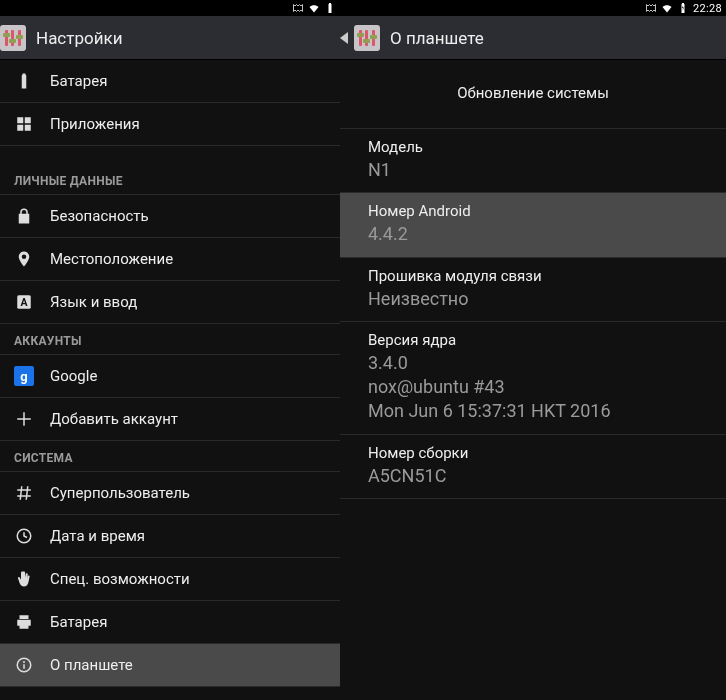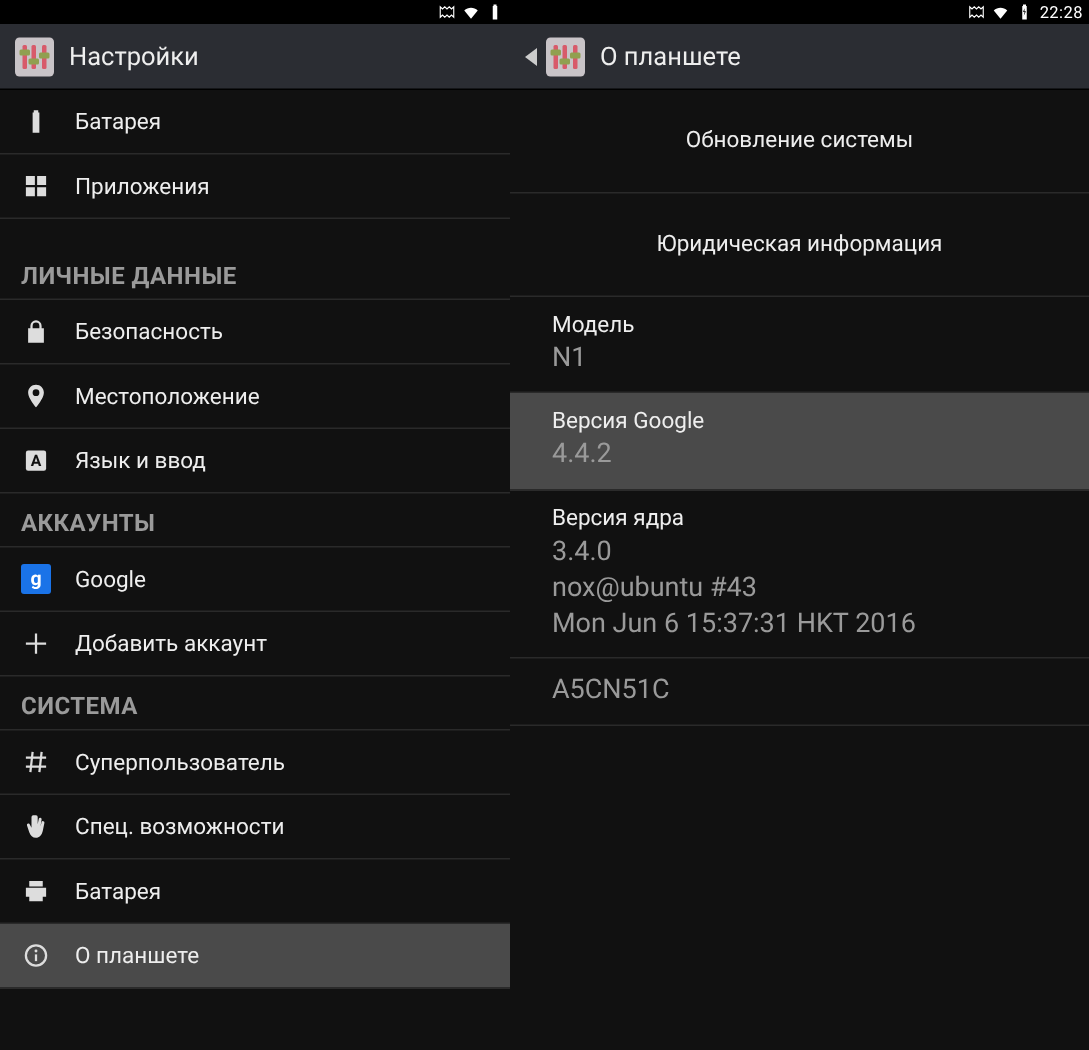--- a/index.html
+++ b/index.html
@@ -34,21 +34,21 @@
   color: #fff;
 }
 .status-bar svg { width: 12px; height: 12px; fill: #fff; }
 .status-time { font-size: 11px; letter-spacing: 0.3px; }
 
 .header {
   height: 44px;
   background: #2b2d33;
   display: flex;
   align-items: center;
-  padding: 0 10px;
+  padding: 0 0;
   gap: 10px;
   border-bottom: 1px solid #000;
 }
 .header-icon {
   width: 26px; height: 26px;
   background: #c9c4c8;
   border-radius: 3px;
   display: flex;
   align-items: center;
   justify-content: center;
@@ -67,21 +67,21 @@
 }
 
 .content {
   flex: 1;
   background: #111;
   overflow: hidden;
 }
 
 .section-hdr {
   padding: 10px 14px 6px;
-  font-size: 16px;
+  font-size: 12px;
   font-weight: 700;
   color: #9a9a9a;
   text-transform: uppercase;
   letter-spacing: 0.3px;
   border-bottom: 1px solid #2a2a2a;
 }
 
 .row {
   display: flex;
   align-items: center;
@@ -241,20 +241,29 @@
       <div class="row-icon">
           <svg viewBox="0 0 24 24">
             <path d="M9 3L7 21M17 3l-2 18M3 8h18M3 16h18" stroke="#ddd" stroke-width="2" fill="none"></path>
           </svg>
         </div>
       <div class="row-label">Суперпользователь</div>
     </div>
     <div class="row">
       <div class="row-icon">
           <svg viewBox="0 0 24 24">
+            <circle cx="12" cy="12" r="9" fill="none" stroke="#ddd" stroke-width="2"></circle>
+            <path d="M12 7v5l4 2" stroke="#ddd" stroke-width="2" fill="none"></path>
+          </svg>
+        </div>
+      <div class="row-label">Дата и время</div>
+    </div>
+    <div class="row">
+      <div class="row-icon">
+          <svg viewBox="0 0 24 24">
             <path d="M12 2a1.5 1.5 0 011.5 1.5V10l1-5a1.3 1.3 0 012.5.5L16 12l1-4a1.3 1.3 0 012.5.6L18 16c-1 4-3 6-6 6s-5-2-6-5l-2-6a1.3 1.3 0 012.5-.8L8 13V3.5A1.5 1.5 0 019.5 2z"></path>
           </svg>
         </div>
       <div class="row-label">Спец. возможности</div>
     </div>
     <div class="row">
       <div class="row-icon">
           <svg viewBox="0 0 24 24">
             <path d="M6 3h12v5H6zm-3 6h18v8h-3v4H6v-4H3zm5 8h8v3H8z"></path>
           </svg>
@@ -296,34 +305,36 @@
           <span></span>
           <span></span>
         </div>
     </div>
     <div class="header-title">О планшете</div>
   </div>
   <div class="content">
     <div class="info-row tall">
       <div class="info-title">Обновление системы</div>
     </div>
-    <div class="info-row tall">
-      <div class="info-title">Юридическая информация</div>
-    </div>
     <div class="info-row">
       <div class="info-title">Модель</div>
       <div class="info-sub">N1</div>
     </div>
     <div class="info-row highlight">
-      <div class="info-title">Версия Google</div>
+      <div class="info-title">Номер Android</div>
       <div class="info-sub">4.4.2</div>
+    </div>
+    <div class="info-row">
+      <div class="info-title">Прошивка модуля связи</div>
+      <div class="info-sub">Неизвестно</div>
     </div>
     <div class="info-row">
       <div class="info-title">Версия ядра</div>
       <div class="info-sub">3.4.0
 nox@ubuntu #43
 Mon Jun 6 15:37:31 HKT 2016</div>
     </div>
     <div class="info-row">
+      <div class="info-title">Номер сборки</div>
       <div class="info-sub">A5CN51C</div>
     </div>
   </div>
 </div>
 
 </body></html>

